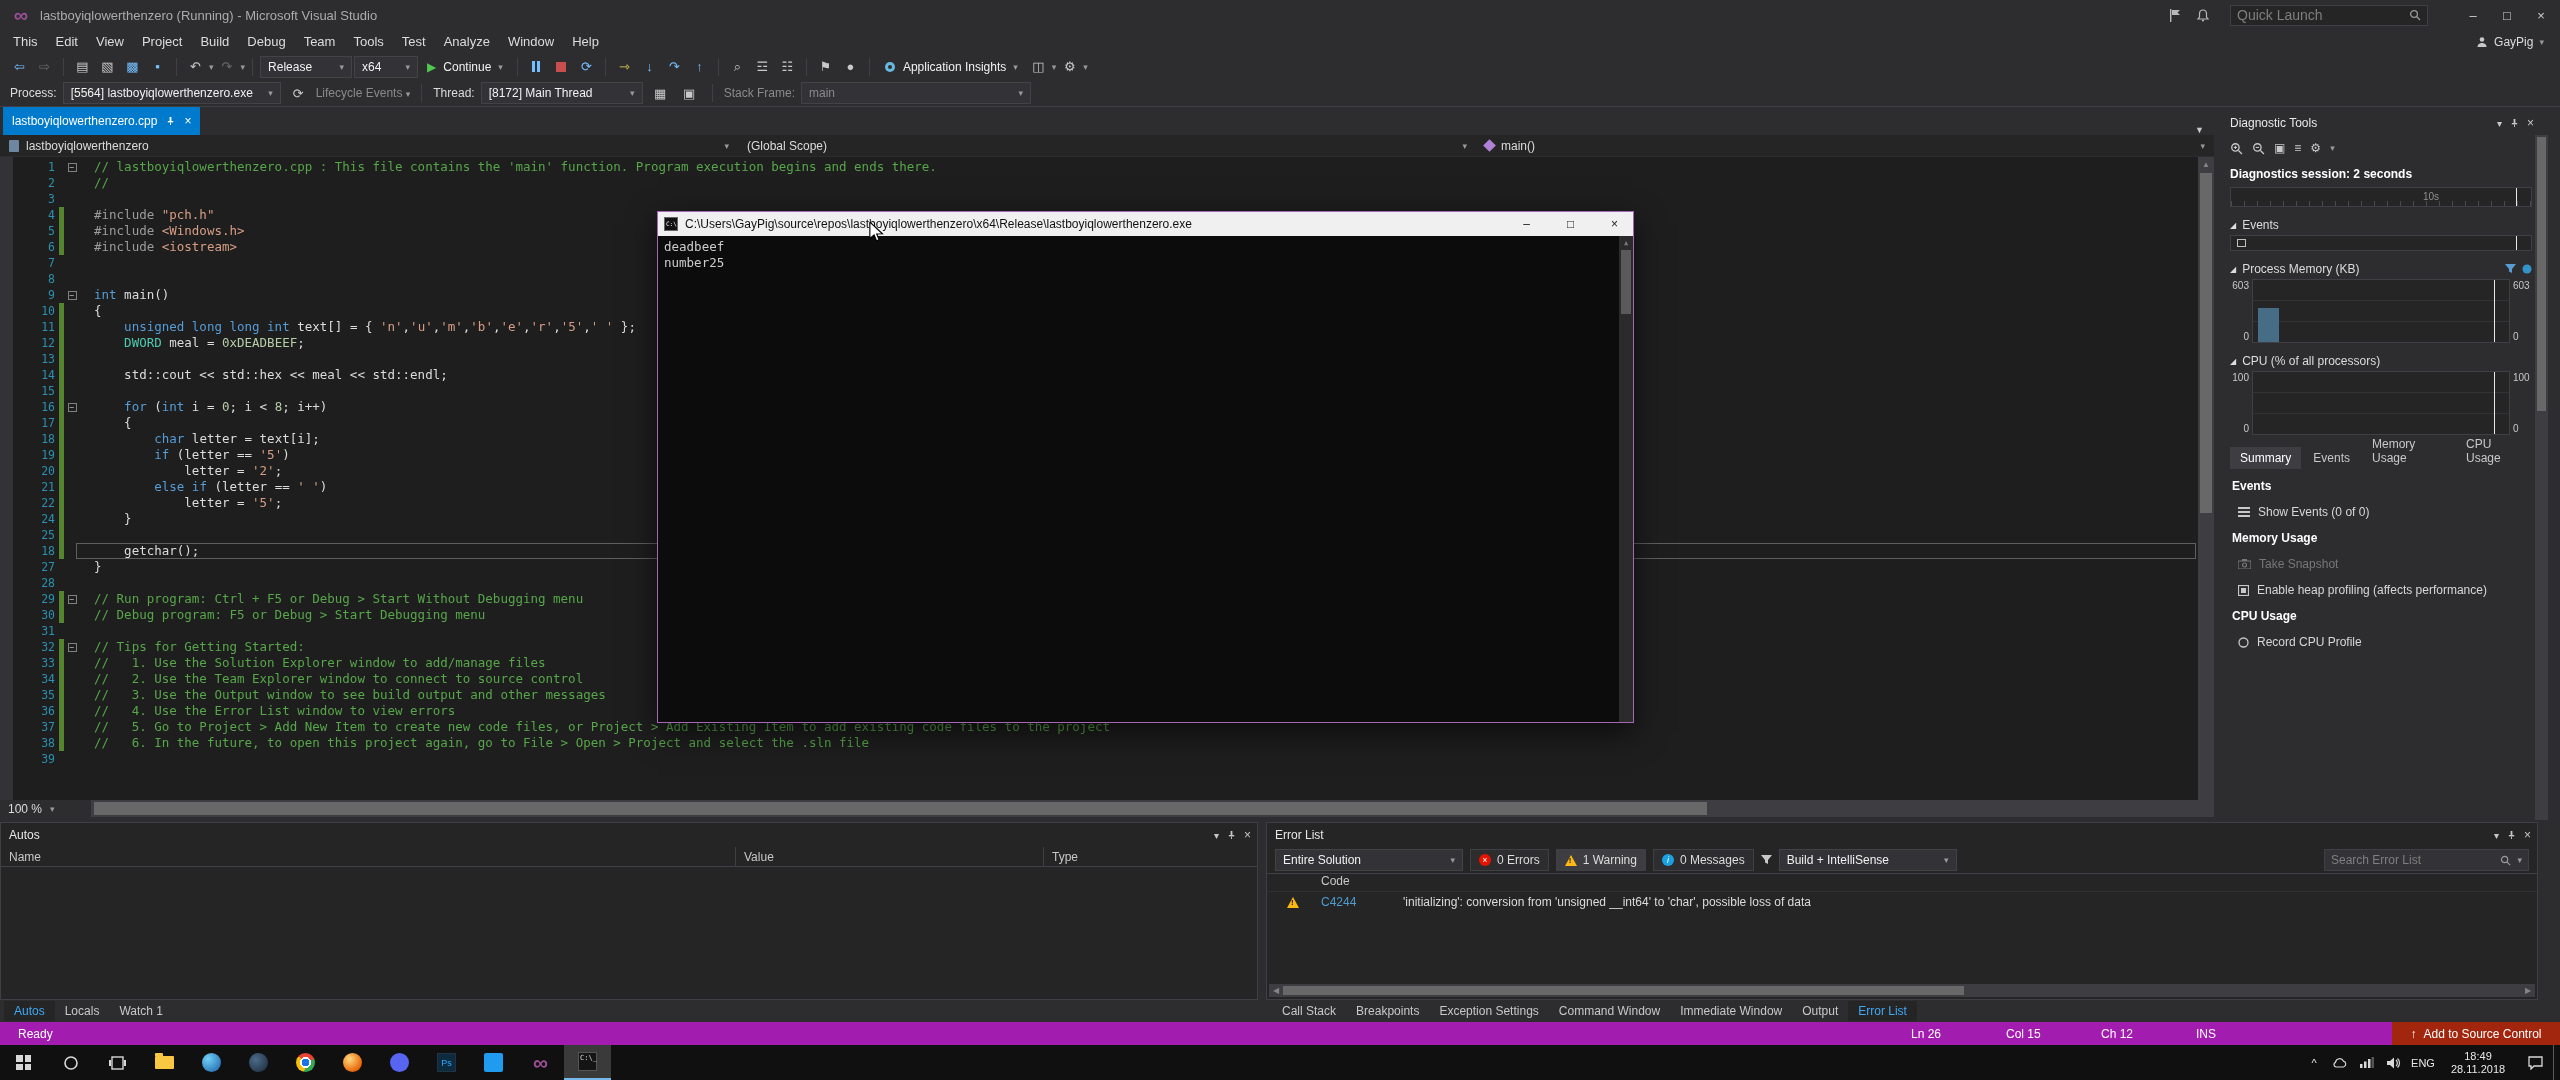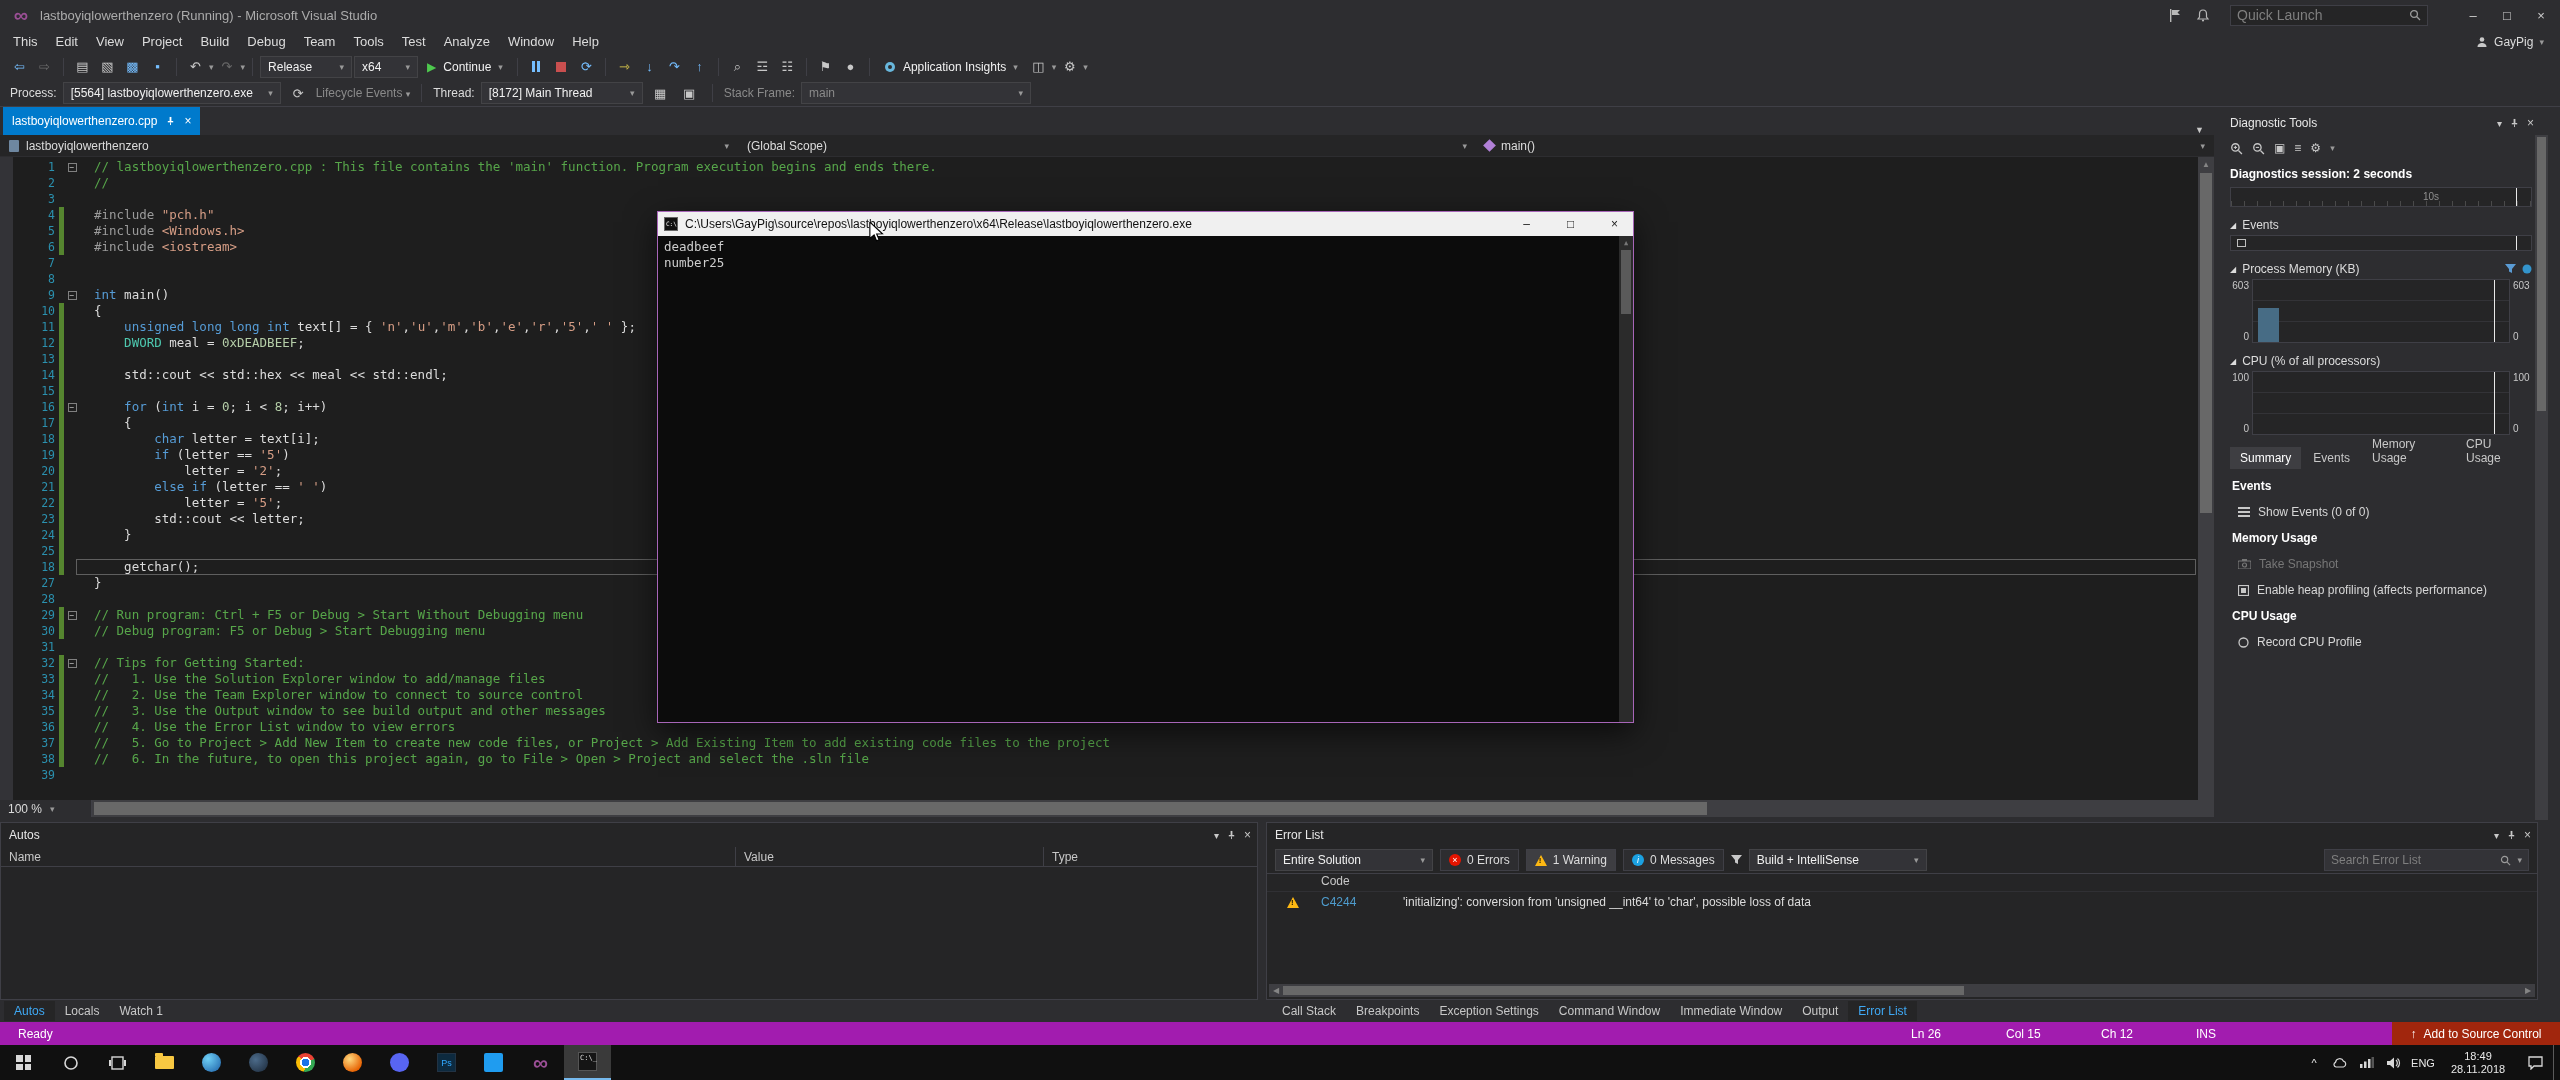--- a/index.html
+++ b/index.html
@@ -389,21 +389,20 @@
         <div class="code-line"><span class="ln">13</span><span class="chg on"></span><span class="fold"></span><span class="src"></span></div>
         <div class="code-line"><span class="ln">14</span><span class="chg on"></span><span class="fold"></span><span class="src"><span class="pl">    std::cout &lt;&lt; std::hex &lt;&lt; meal &lt;&lt; std::endl;</span></span></div>
         <div class="code-line"><span class="ln">15</span><span class="chg on"></span><span class="fold"></span><span class="src"></span></div>
         <div class="code-line"><span class="ln">16</span><span class="chg on"></span><span class="fold"><span class="fold-box">−</span></span><span class="src"><span class="pl">    </span><span class="kw">for</span><span class="pl"> (</span><span class="kw">int</span><span class="pl"> i = </span><span class="num">0</span><span class="pl">; i &lt; </span><span class="num">8</span><span class="pl">; i++)</span></span></div>
         <div class="code-line"><span class="ln">17</span><span class="chg on"></span><span class="fold"></span><span class="src"><span class="pl">    {</span></span></div>
         <div class="code-line"><span class="ln">18</span><span class="chg on"></span><span class="fold"></span><span class="src"><span class="pl">        </span><span class="kw">char</span><span class="pl"> letter = text[i];</span></span></div>
         <div class="code-line"><span class="ln">19</span><span class="chg on"></span><span class="fold"></span><span class="src"><span class="pl">        </span><span class="kw">if</span><span class="pl"> (letter == </span><span class="str">'5'</span><span class="pl">)</span></span></div>
         <div class="code-line"><span class="ln">20</span><span class="chg on"></span><span class="fold"></span><span class="src"><span class="pl">            letter = </span><span class="str">'2'</span><span class="pl">;</span></span></div>
         <div class="code-line"><span class="ln">21</span><span class="chg on"></span><span class="fold"></span><span class="src"><span class="pl">        </span><span class="kw">else</span><span class="pl"> </span><span class="kw">if</span><span class="pl"> (letter == </span><span class="str">' '</span><span class="pl">)</span></span></div>
         <div class="code-line"><span class="ln">22</span><span class="chg on"></span><span class="fold"></span><span class="src"><span class="pl">            letter = </span><span class="str">'5'</span><span class="pl">;</span></span></div>
-        <div class="code-line"><span class="ln">23</span><span class="chg on"></span><span class="fold"></span><span class="src"><span class="pl">        std::cout &lt;&lt; letter;</span></span></div>
         <div class="code-line"><span class="ln">24</span><span class="chg on"></span><span class="fold"></span><span class="src"><span class="pl">    }</span></span></div>
         <div class="code-line"><span class="ln">25</span><span class="chg on"></span><span class="fold"></span><span class="src"></span></div>
         <div class="code-line current"><span class="ln">18</span><span class="chg on"></span><span class="fold"></span><span class="src"><span class="pl">    getchar();</span></span></div>
         <div class="code-line"><span class="ln">27</span><span class="chg"></span><span class="fold"></span><span class="src"><span class="pl">}</span></span></div>
         <div class="code-line"><span class="ln">28</span><span class="chg"></span><span class="fold"></span><span class="src"></span></div>
         <div class="code-line"><span class="ln">29</span><span class="chg on"></span><span class="fold"><span class="fold-box">−</span></span><span class="src"><span class="cm">// Run program: Ctrl + F5 or Debug &gt; Start Without Debugging menu</span></span></div>
         <div class="code-line"><span class="ln">30</span><span class="chg on"></span><span class="fold"></span><span class="src"><span class="cm">// Debug program: F5 or Debug &gt; Start Debugging menu</span></span></div>
         <div class="code-line"><span class="ln">31</span><span class="chg"></span><span class="fold"></span><span class="src"></span></div>
         <div class="code-line"><span class="ln">32</span><span class="chg on"></span><span class="fold"><span class="fold-box">−</span></span><span class="src"><span class="cm">// Tips for Getting Started: </span></span></div>
         <div class="code-line"><span class="ln">33</span><span class="chg on"></span><span class="fold"></span><span class="src"><span class="cm">//   1. Use the Solution Explorer window to add/manage files</span></span></div>
@@ -618,21 +617,21 @@
           <svg width="9" height="10" viewBox="0 0 10 10">
               <rect x="4" y="0.5" width="2" height="5" fill="#C8C8C8"></rect>
               <rect x="2" y="5" width="6" height="1.5" fill="#C8C8C8"></rect>
               <rect x="4.5" y="6.5" width="1" height="3" fill="#C8C8C8"></rect>
             </svg>
         </span>
         <span>×</span>
       </span>
     </div>
     <div class="el-toolbar">
-      <div class="dd" style="width:158px">
+      <div class="dd" style="width:188px">
         <span>Entire Solution</span>
           <span class="caret">▾</span>
       </div>
       <div class="elbtn">
         <span class="err-circle">×</span>
         <span>0 Errors</span>
       </div>
       <div class="elbtn pressed">
         <span class="warn-tri"></span>
         <span>1 Warning</span>

